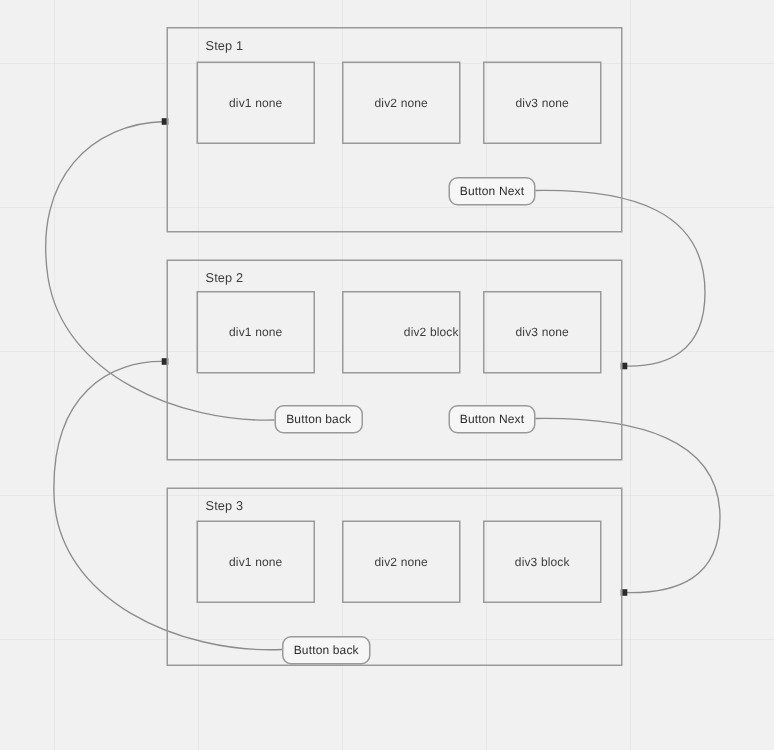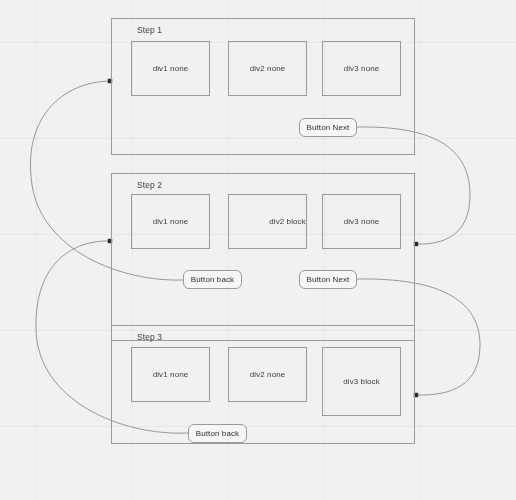--- a/index.html
+++ b/index.html
@@ -101,21 +101,21 @@
       </div>
       <div class="div-box" style="left: 228px; top: 41px; width: 79px; height: 55px; border-color: rgb(154, 154, 154);">
         <span class="div-label">div2 none</span>
       </div>
       <div class="div-box" style="left: 322px; top: 41px; width: 79px; height: 55px; border-color: rgb(154, 154, 154);">
         <span class="div-label">div3 none</span>
       </div>
       <div class="btn" style="left: 299px; top: 118px; width: 58px; height: 19px; border-color: rgb(154, 154, 154);">
         <span class="btn-label">Button Next</span>
       </div>
-      <div class="step-box" style="left: 111px; top: 173px; width: 304px; height: 168px; border-color: rgb(154, 154, 154);">
+      <div class="step-box" style="left: 111px; top: 173px; width: 304px; height: 134px; border-color: rgb(154, 154, 154);">
         <div class="step-label">Step 2</div>
       </div>
       <div class="div-box" style="left: 131px; top: 194px; width: 79px; height: 55px; border-color: rgb(154, 154, 154);">
         <span class="div-label">div1 none</span>
       </div>
       <div class="div-box" style="left: 228px; top: 194px; width: 79px; height: 55px; border-color: rgb(154, 154, 154); padding-left: 40px;">
         <span class="div-label">div2 block</span>
       </div>
       <div class="div-box" style="left: 322px; top: 194px; width: 79px; height: 55px; border-color: rgb(154, 154, 154);">
         <span class="div-label">div3 none</span>
@@ -128,21 +128,21 @@
       </div>
       <div class="step-box" style="left: 111px; top: 325px; width: 304px; height: 119px; border-color: rgb(154, 154, 154);">
         <div class="step-label">Step 3</div>
       </div>
       <div class="div-box" style="left: 131px; top: 347px; width: 79px; height: 55px; border-color: rgb(154, 154, 154);">
         <span class="div-label">div1 none</span>
       </div>
       <div class="div-box" style="left: 228px; top: 347px; width: 79px; height: 55px; border-color: rgb(154, 154, 154);">
         <span class="div-label">div2 none</span>
       </div>
-      <div class="div-box" style="left: 322px; top: 347px; width: 79px; height: 69px; border-color: rgb(154, 154, 154);">
+      <div class="div-box" style="left: 322px; top: 347px; width: 79px; height: 55px; border-color: rgb(154, 154, 154);">
         <span class="div-label">div3 block</span>
       </div>
       <div class="btn" style="left: 188px; top: 424px; width: 59px; height: 19px; border-color: rgb(154, 154, 154);">
         <span class="btn-label">Button back</span>
       </div>
     </div>
 
 </div>
 
 </body></html>

